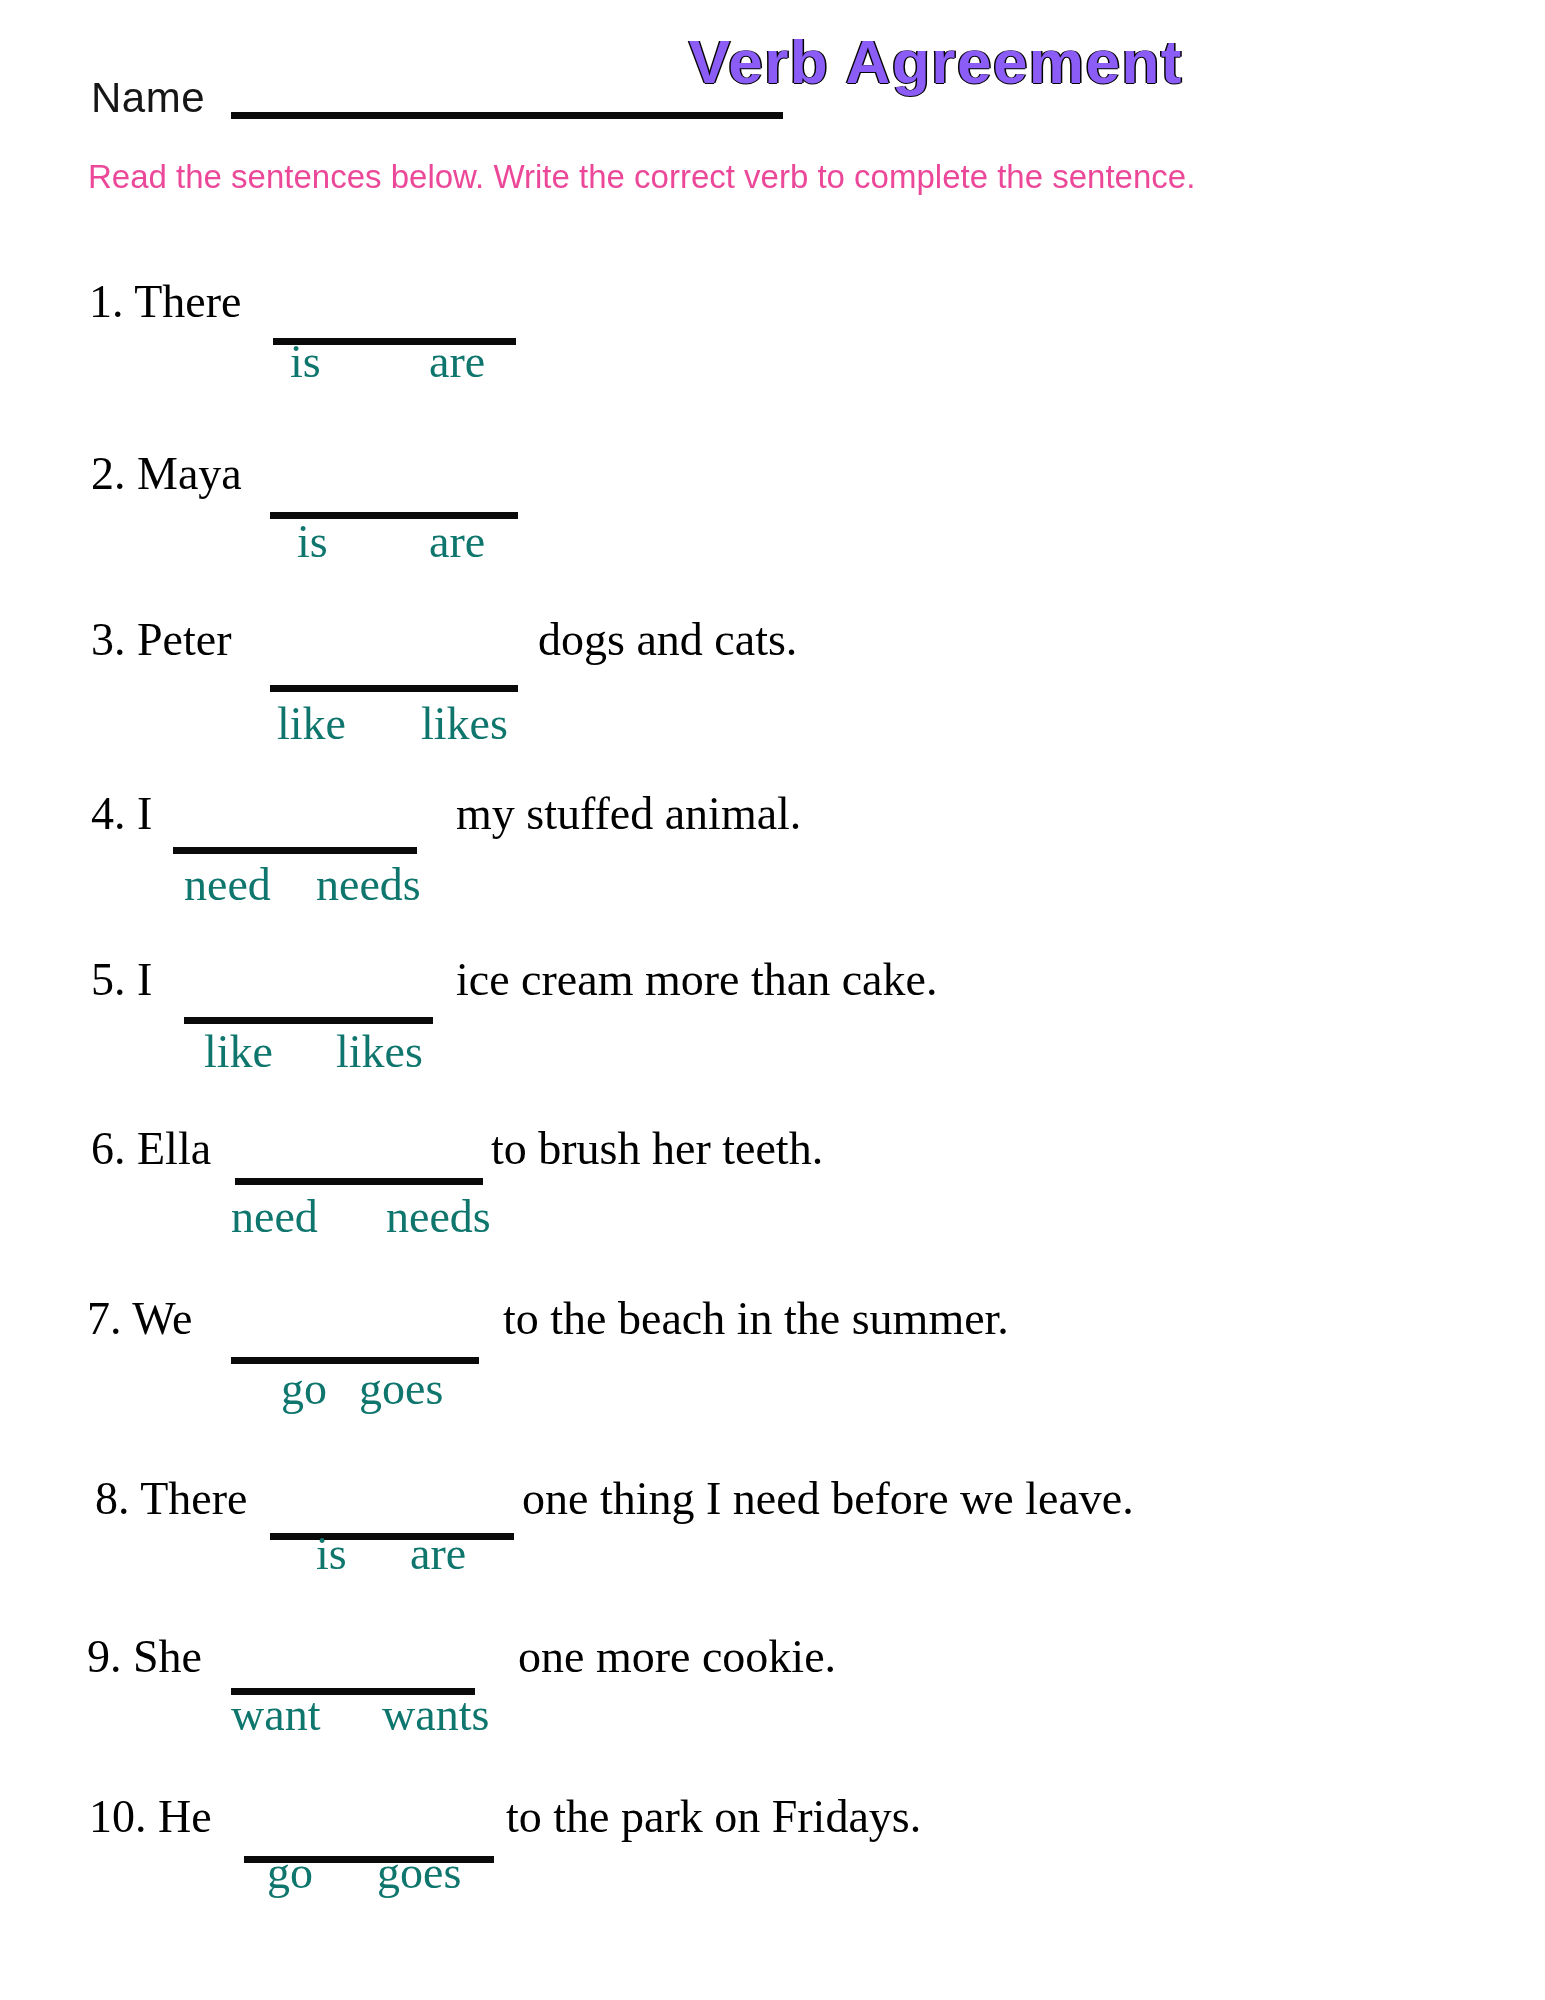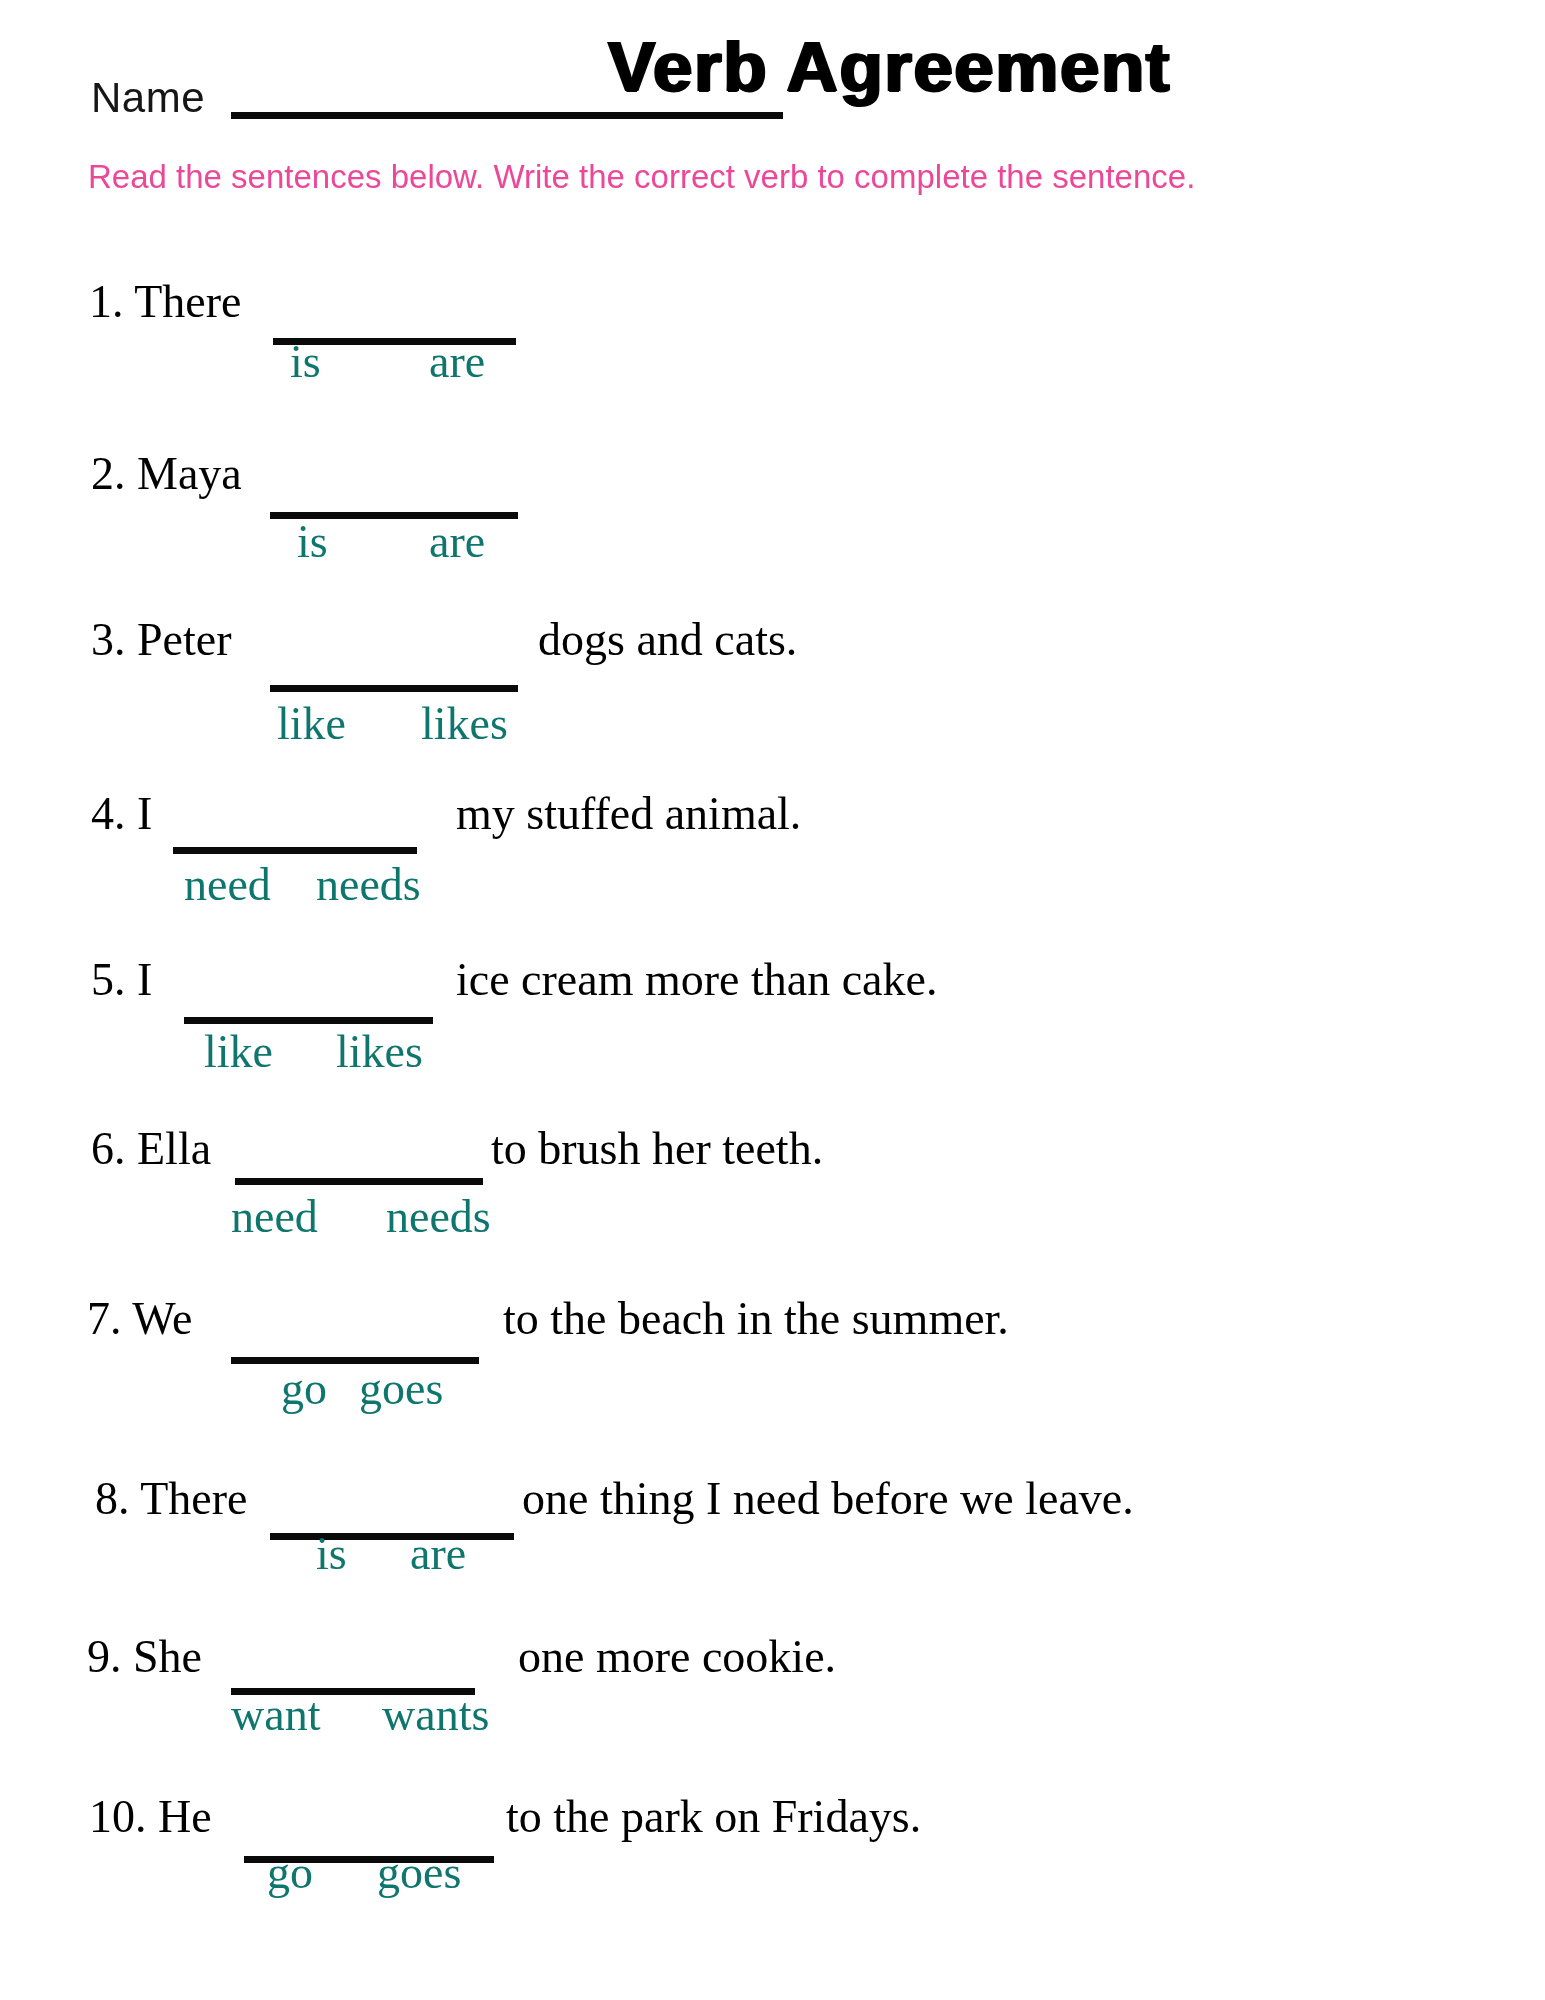--- a/index.html
+++ b/index.html
@@ -15,23 +15,23 @@
   .sans{font-family:"Liberation Sans",sans-serif;}
   .name-label{
     top:77px;left:91px;
     font-size:42px;color:#161616;letter-spacing:0.5px;
   }
   .name-line{
     top:112px;left:231px;width:552px;height:7px;
     background:#0a0a0a;
   }
   .title{
-    top:31px;right:52px;
-    font-size:71px;font-weight:bold;letter-spacing:1.5px;
-    color:#000000;
+    top:31px;right:40px;
+    font-size:62px;font-weight:bold;letter-spacing:1.5px;
+    color:#8b5cf6;
     text-shadow:1.5px 0 0 #050505,-1.5px 0 0 #050505,0 1px 0 #050505;
   }
   .instructions{
     top:160px;left:88px;
     font-size:33px;color:#ec4899;
   }
   .qtext{font-size:46px;color:#000;}
   .blank{position:absolute;height:7px;background:#0a0a0a;}
   .opt{position:absolute;font-size:46px;color:#0f766e;line-height:1;white-space:nowrap;}
 </style>

